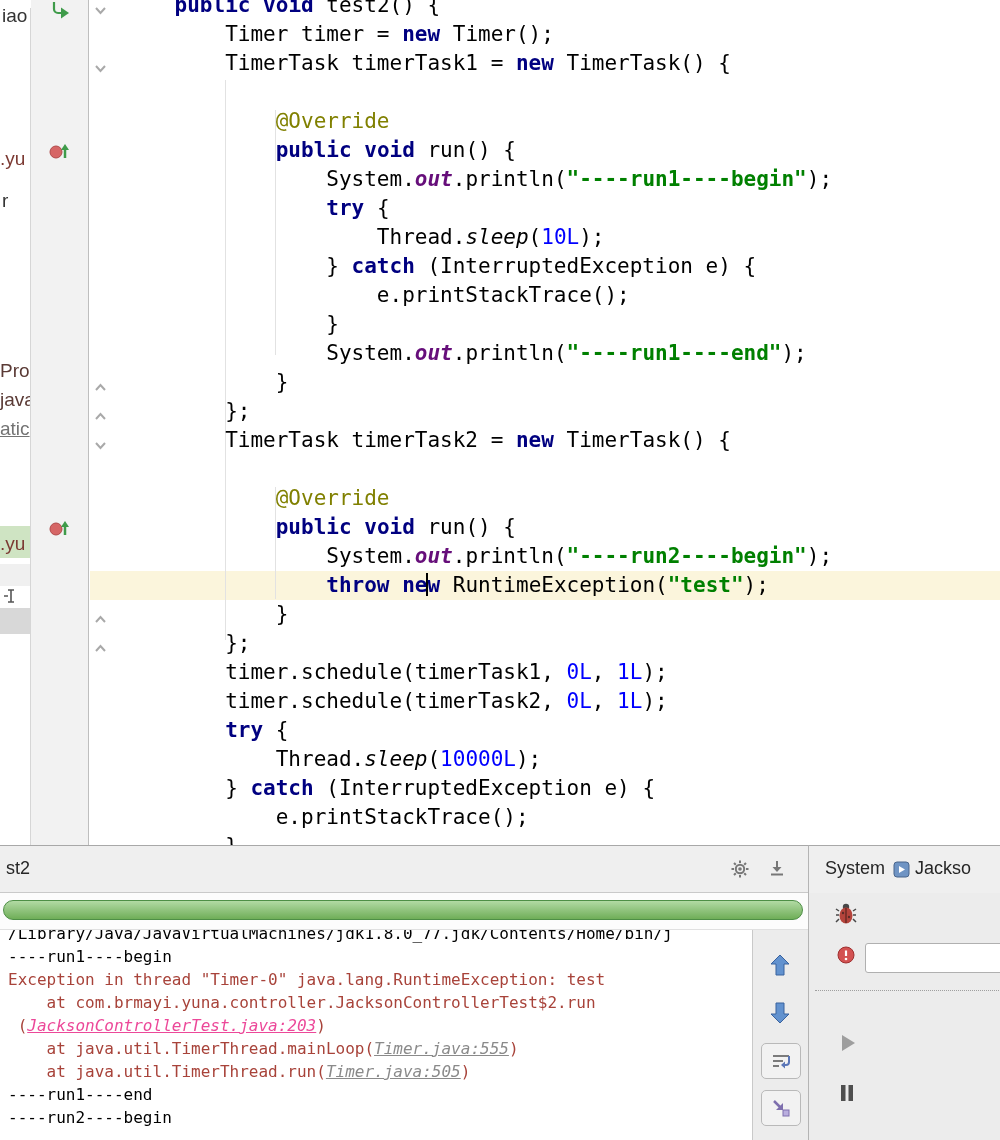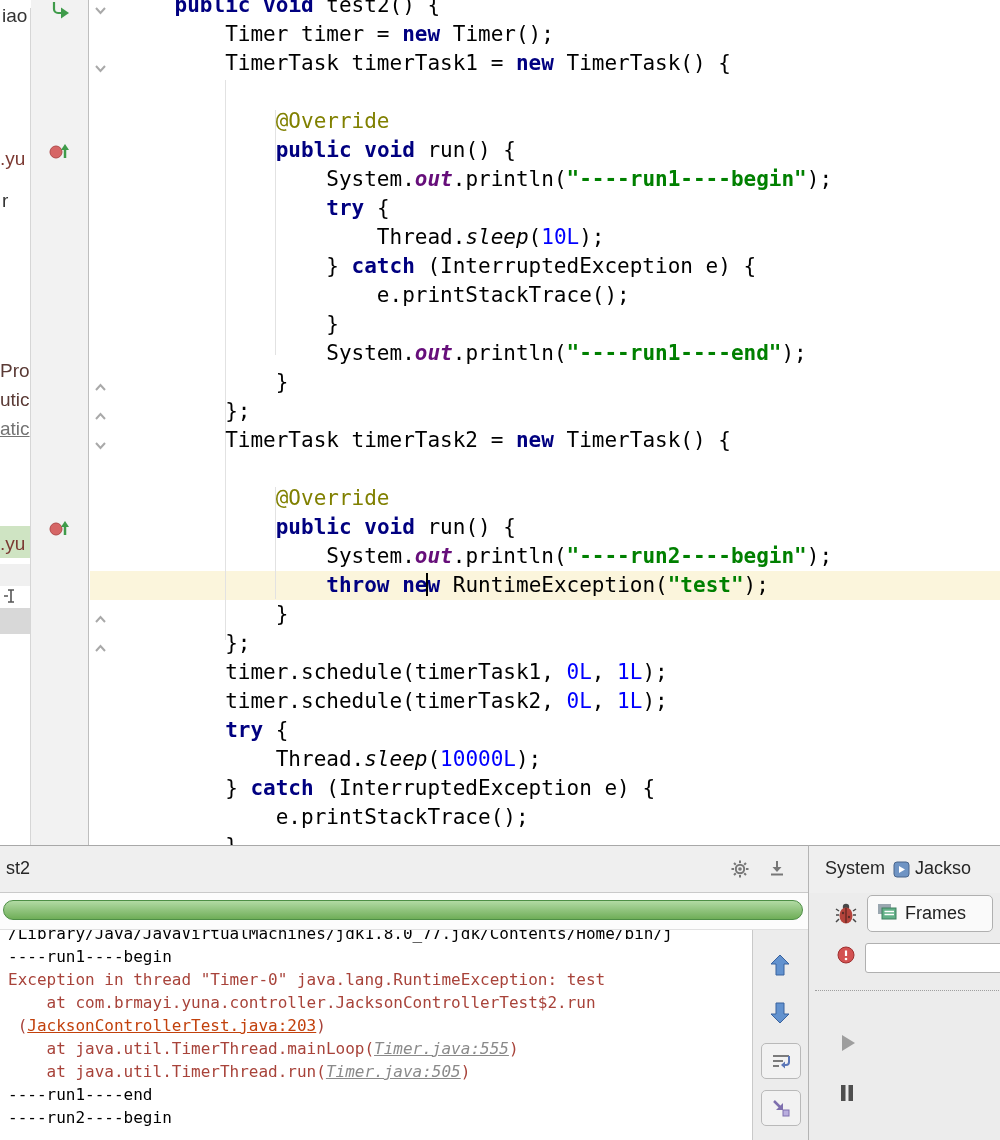--- a/index.html
+++ b/index.html
@@ -68,21 +68,21 @@
   .progress-row { position:absolute; left:0; top:893px; width:808px; height:37px; background:#fcfcfc;
                   border-bottom:1px solid #e0e0e0; }
   .progress-bar { position:absolute; left:3px; top:7px; width:800px; height:20px; border-radius:10px;
                   border:1px solid #4e8f46; background:linear-gradient(#b2daa4,#6fae58); }
 
   .console { position:absolute; left:0; top:930px; width:896px; height:210px; background:#fff; overflow:hidden;
              font-family:"DejaVu Sans Mono", monospace; font-size:16px; line-height:23px; color:#000; }
   .console-inner { margin-top:-8px; padding-left:8px; white-space:pre; }
   .console-line { height:23px; white-space:pre; }
   .err { color:#a8433a; }
-  .lnk { color:#c2410c; text-decoration:underline; cursor:pointer; }
+  .lnk { color:#ec4899; text-decoration:underline; font-style:italic; cursor:pointer; }
   .lnkg{ color:#8a8a8a; text-decoration:underline; font-style:italic; cursor:pointer; }
 
   .console-toolbar { position:absolute; left:752px; top:930px; width:56px; height:210px; background:#ececec;
                      border-left:1px solid #c9c9c9; }
   .nav-up   { position:absolute; left:14px; top:22px; cursor:pointer; }
   .nav-down { position:absolute; left:14px; top:70px; cursor:pointer; }
   .tool-box { position:absolute; left:8px; width:40px; height:36px; background:#f2f2f2;
               border:1px solid #b9b9b9; border-radius:5px; display:flex; align-items:center; justify-content:center; cursor:pointer; }
   .tb1 { top:113px; } .tb2 { top:160px; }
 
@@ -113,21 +113,21 @@
     <div class="guide g3"></div>
 
     <div class="project-strip">
       <div class="green-band"></div>
       <div class="lite-band"></div>
       <div class="gray-box"></div>
       <span class="frag f0">iao</span>
       <span class="frag f1">.yu</span>
       <span class="frag f2">r</span>
       <span class="frag f3">Pro</span>
-      <span class="frag f4">utic</span>
+      <span class="frag f4">java</span>
       <span class="frag f5">atic</span>
       <span class="frag f6">.yu</span>
       <span class="ibeam">
         <svg width="14" height="16" viewBox="0 0 14 16">
             <path d="M2 8 H6 M9 2 V14 M6 2 H12 M6 14 H12" stroke="#555" stroke-width="1.6" fill="none"></path>
           </svg>
       </span>
     </div>
 
     <div class="gutter">
@@ -250,30 +250,20 @@
     <span class="dbg-bug">
       <svg width="22" height="24" viewBox="0 0 22 24">
           <path d="M4 10 L1 8 M4 14 L1 14 M4 18 L1 21 M18 10 L21 8 M18 14 L21 14 M18 18 L21 21" stroke="#474747" stroke-width="1.5"></path>
           <circle cx="11" cy="6" r="3.2" fill="#474747"></circle>
           <ellipse cx="11" cy="14.5" rx="6.5" ry="8" fill="#b5443c"></ellipse>
           <line x1="11" y1="7" x2="11" y2="22" stroke="#6e2a25" stroke-width="1.5"></line>
           <circle cx="8" cy="12" r="1.2" fill="#5d2d28"></circle>
           <circle cx="14" cy="16" r="1.2" fill="#5d2d28"></circle>
         </svg>
     </span>
-    <div class="frames-tab">
-      <span>
-        <svg width="20" height="17" viewBox="0 0 20 17">
-            <rect x="1" y="1" width="13" height="10" fill="#9aa7b0"></rect>
-            <rect x="5" y="5" width="14" height="11" fill="#62b087" stroke="#3f7f5f"></rect>
-            <path d="M7.5 8.5 H17 M7.5 11.5 H17" stroke="#fff" stroke-width="1.5"></path>
-          </svg>
-      </span>
-      <span class="frames-label">Frames</span>
-    </div>
 
     <span class="stop-btn">
       <svg width="20" height="20" viewBox="0 0 20 20">
           <circle cx="10" cy="10" r="8" fill="#d35252" stroke="#9e2f2f"></circle>
           <path d="M10 5.5 V11" stroke="#fff" stroke-width="2.2"></path>
           <circle cx="10" cy="14" r="1.3" fill="#fff"></circle>
         </svg>
     </span>
     <div class="combo"></div>
 

